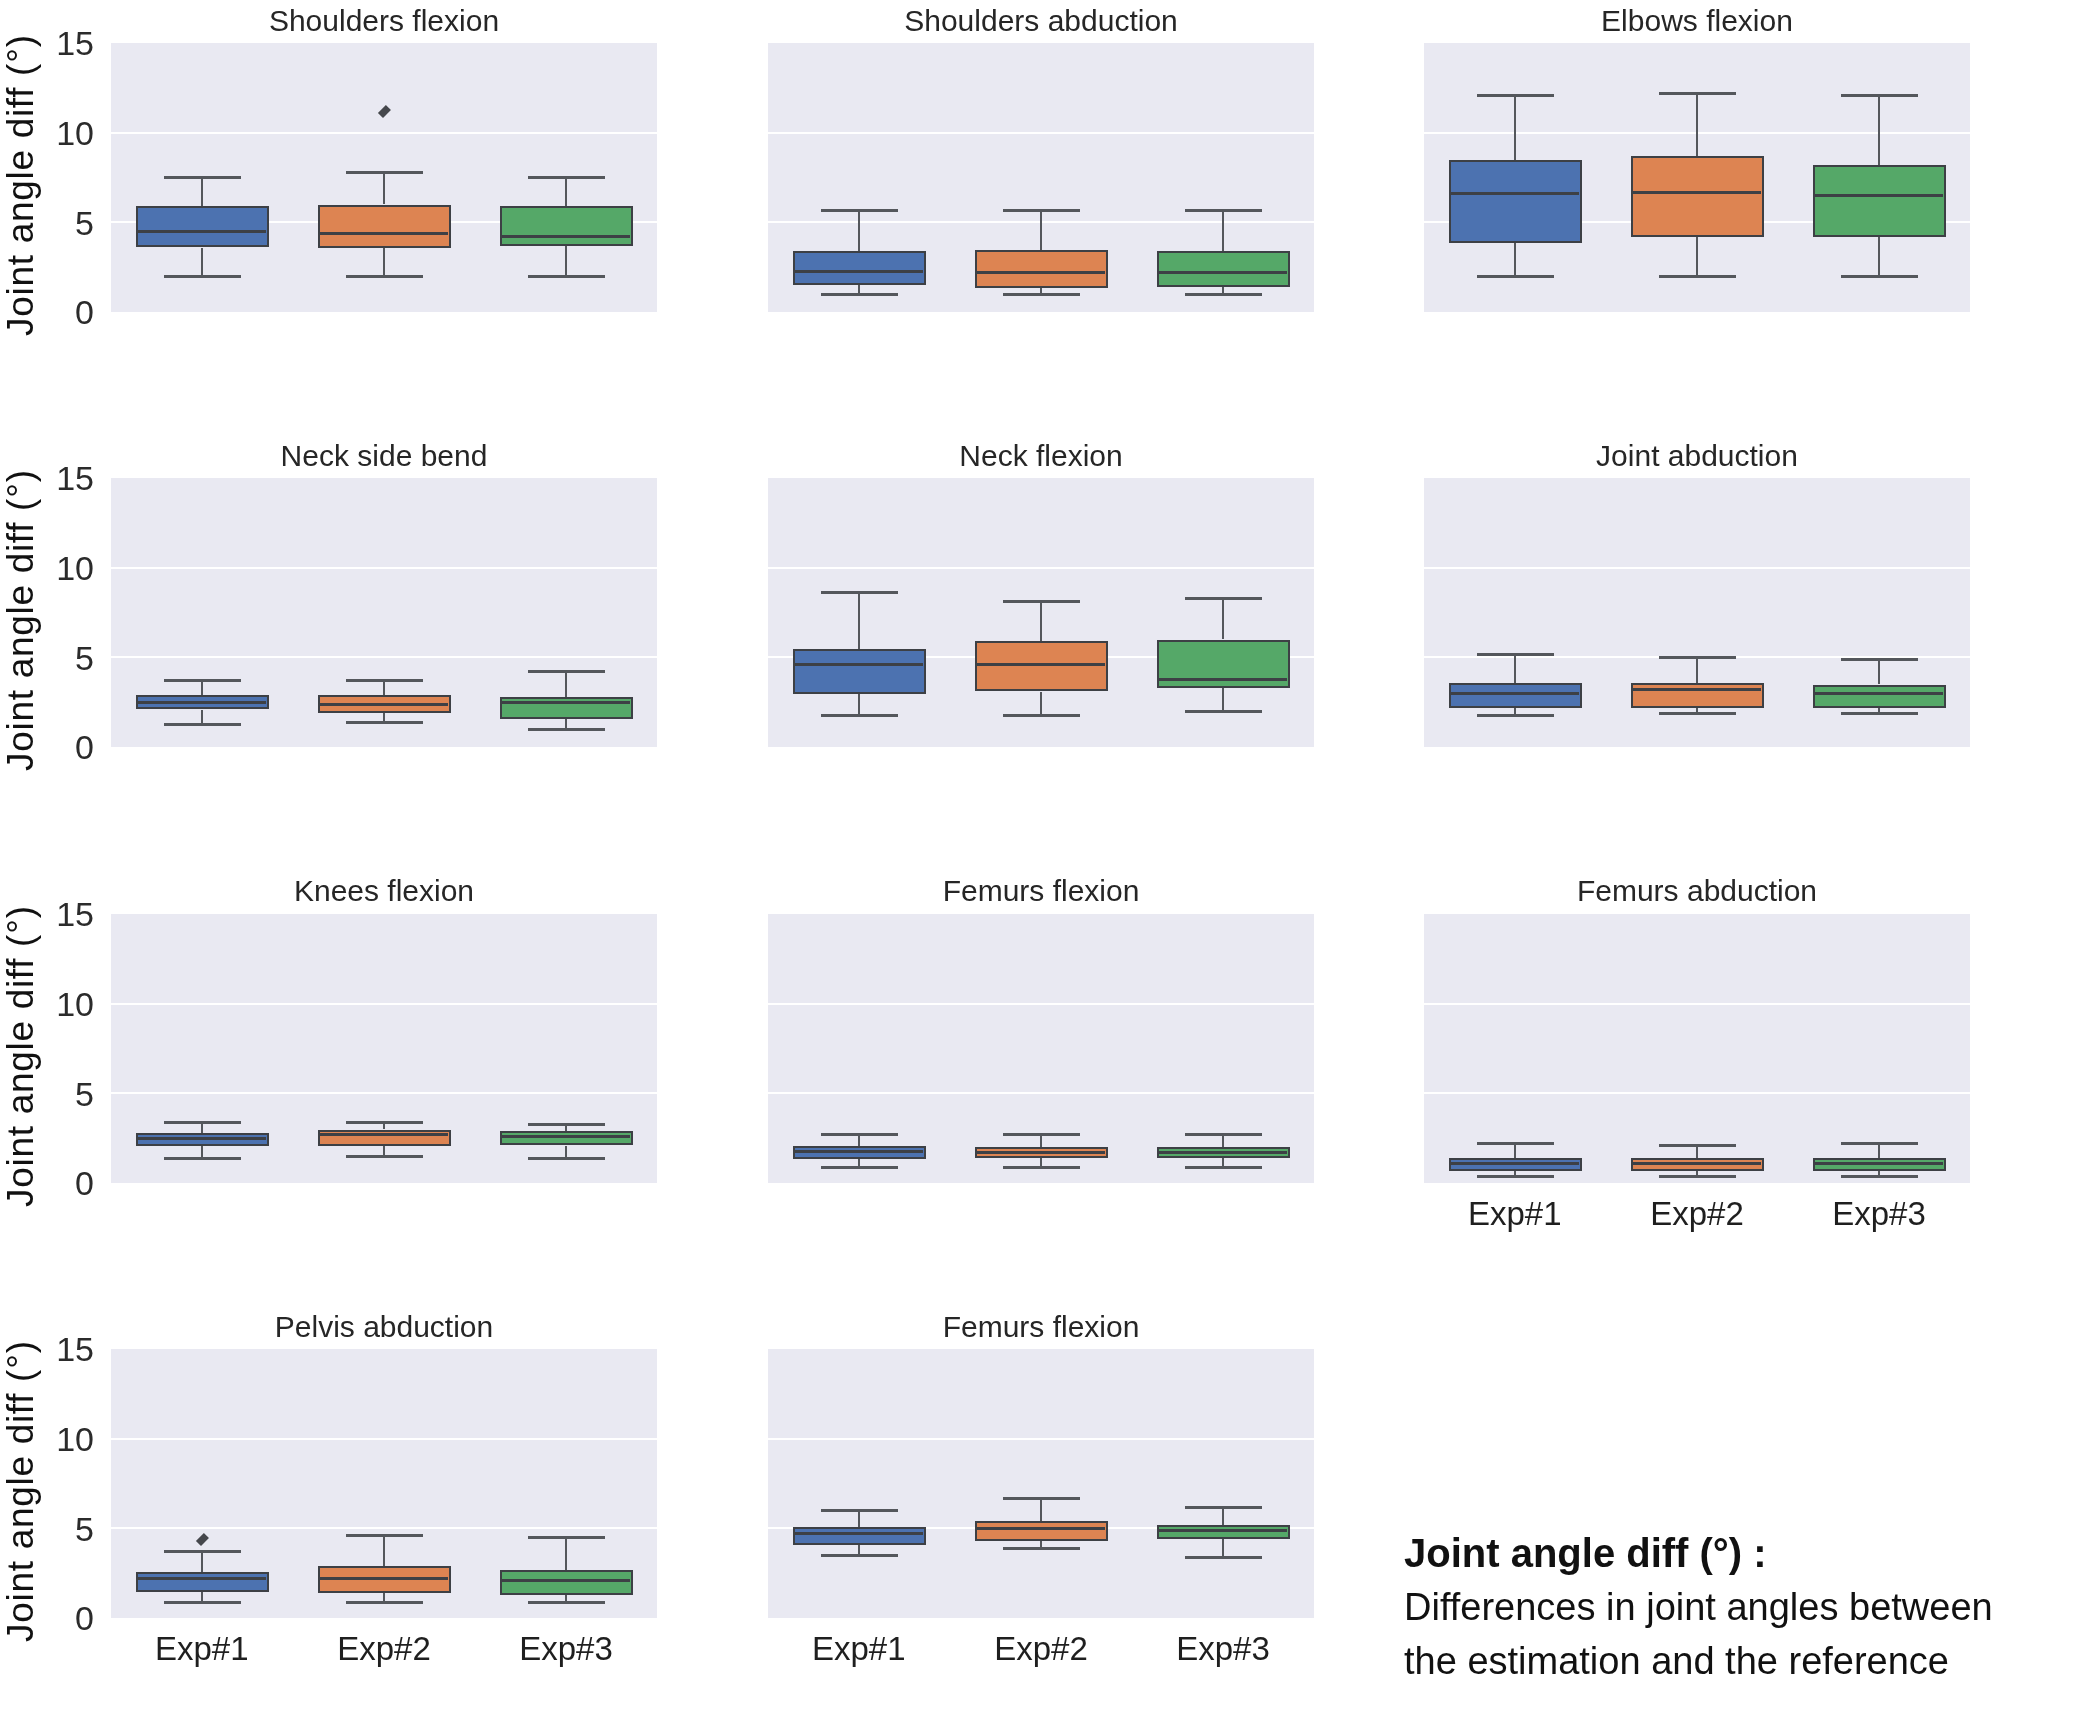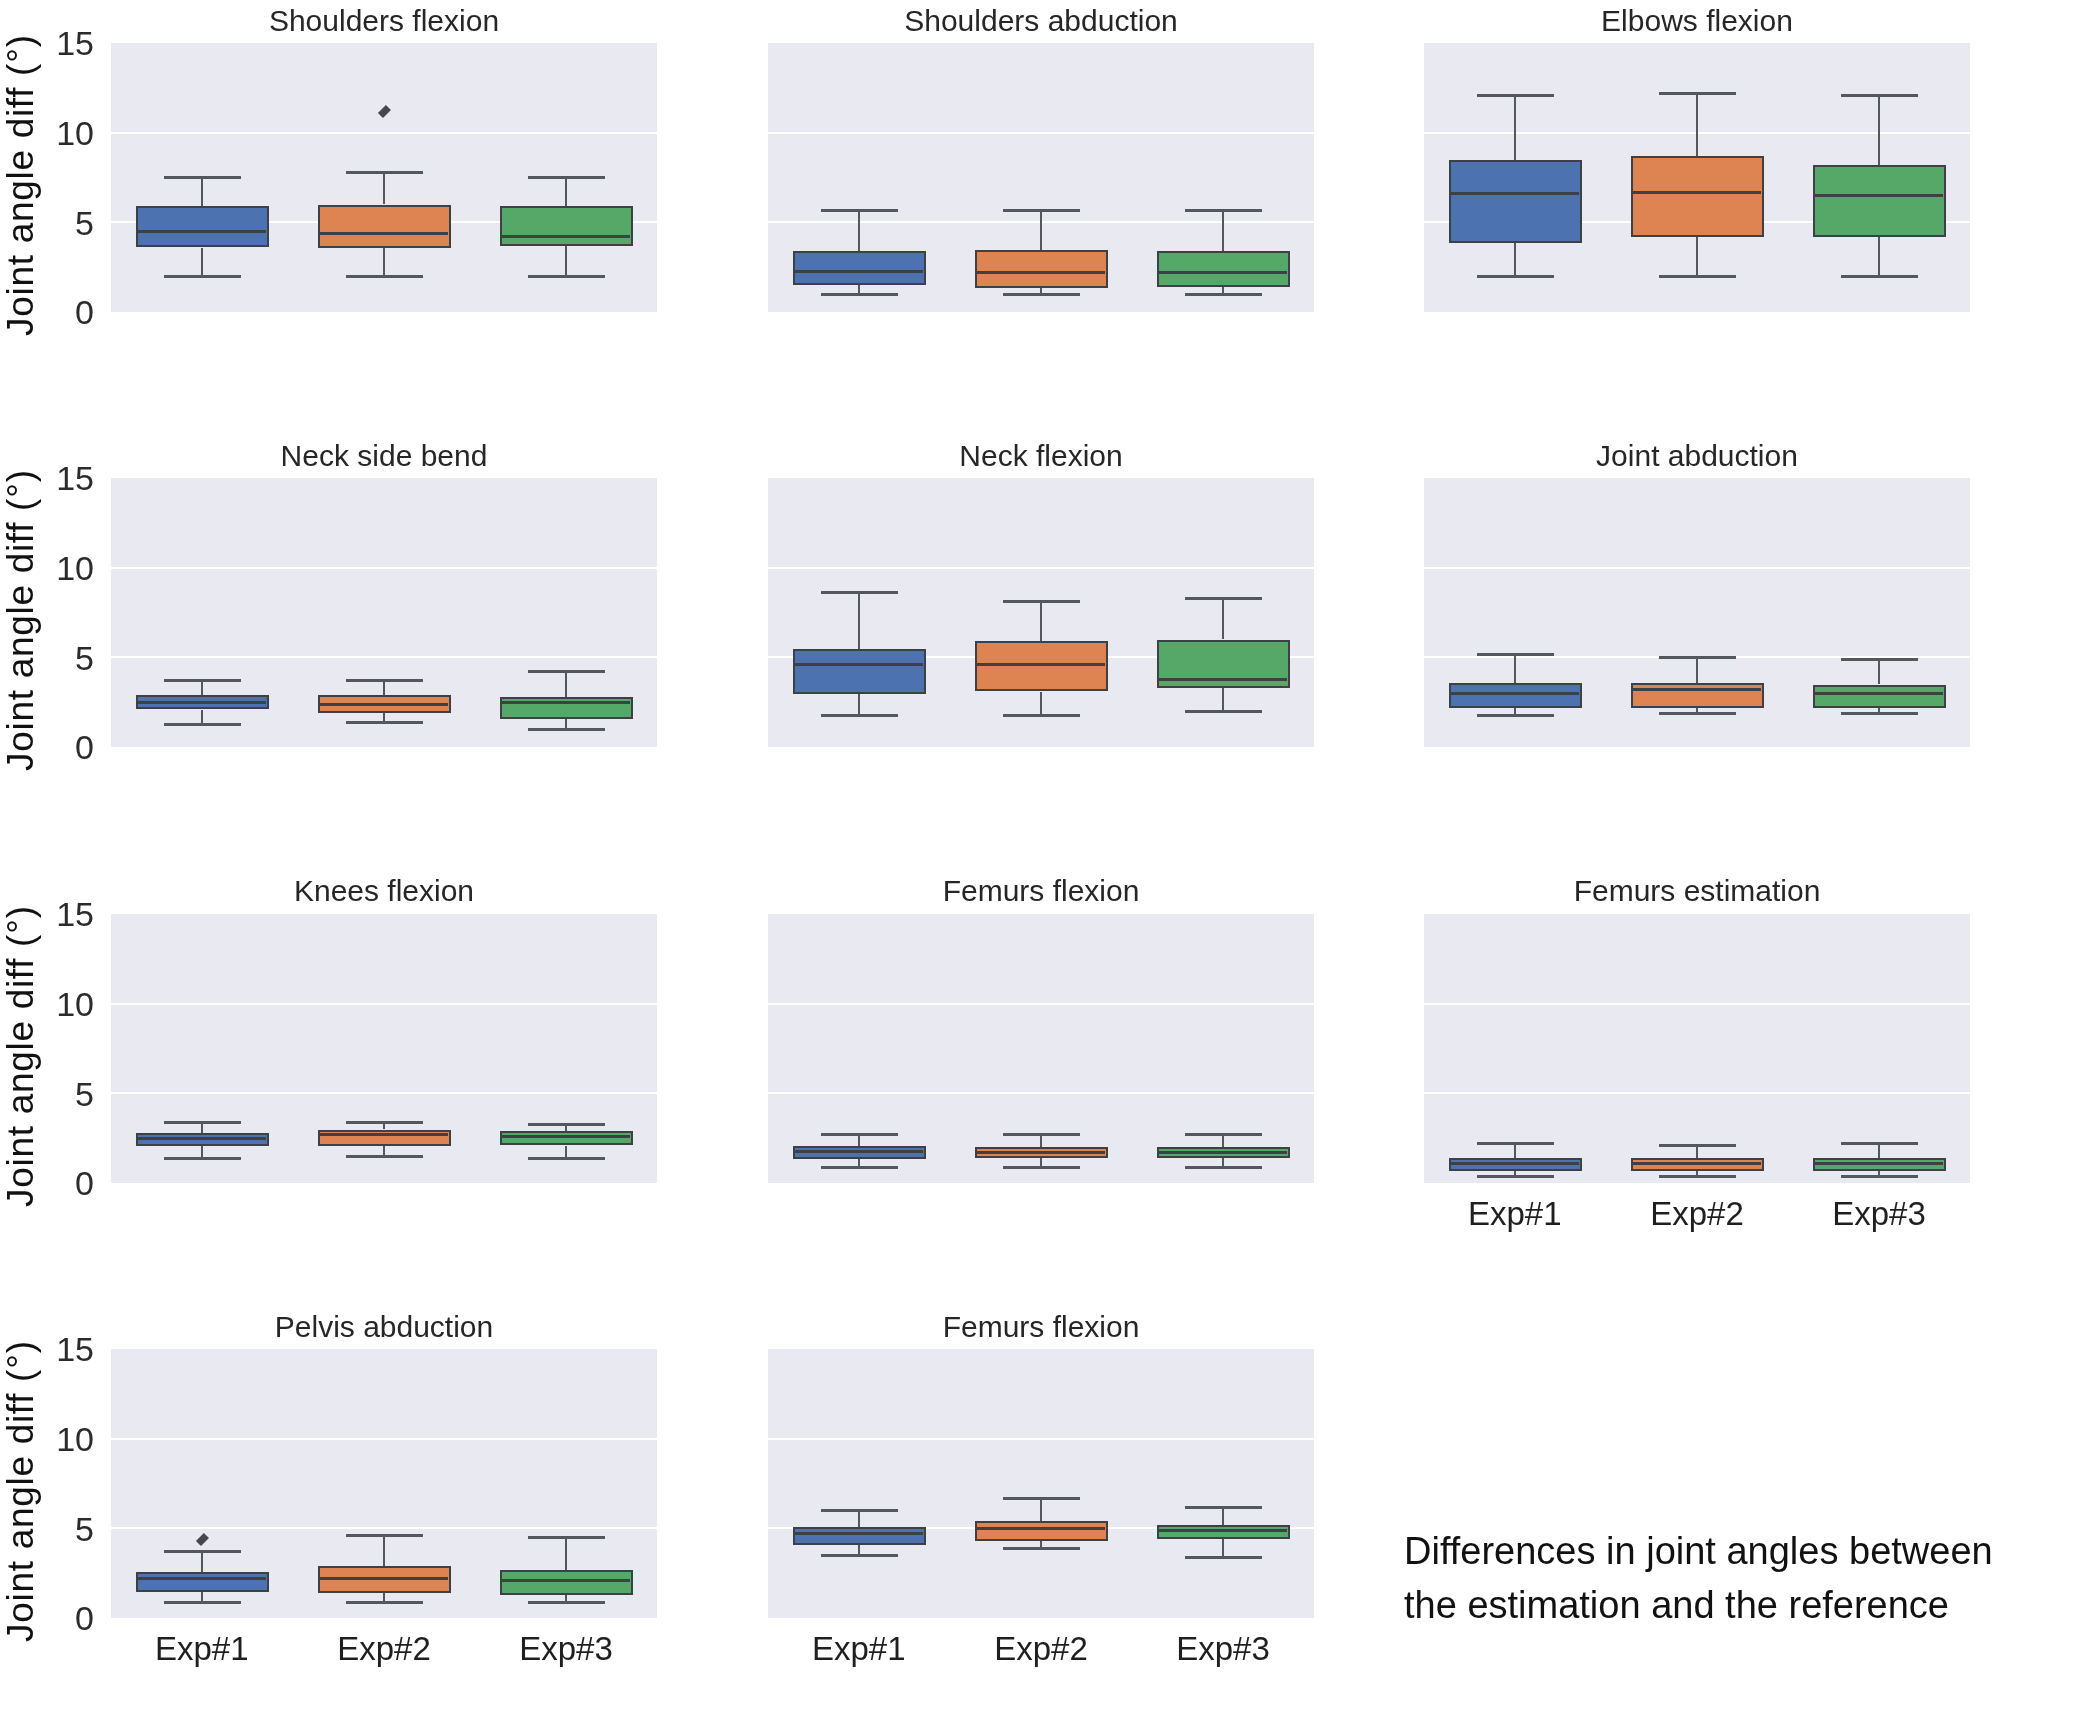--- a/index.html
+++ b/index.html
@@ -237,21 +237,21 @@
         <div class="cap" style="left: 235px; width: 77px; top: 252px;"></div>
         <div class="bbox" style="left: 207px; width: 133px; top: 233px; height: 10.8px; background: rgb(221, 132, 82);"></div>
         <div class="median" style="left: 209px; width: 128px; top: 237px;"></div>
         <div class="wline" style="left: 454px; top: 221px; height: 12.6px;"></div>
         <div class="wline" style="left: 454px; top: 244px; height: 9px;"></div>
         <div class="cap" style="left: 417px; width: 77px; top: 219px;"></div>
         <div class="cap" style="left: 417px; width: 77px; top: 252px;"></div>
         <div class="bbox" style="left: 389px; width: 133px; top: 233px; height: 10.8px; background: rgb(85, 168, 104);"></div>
         <div class="median" style="left: 391px; width: 128px; top: 237px;"></div>
       </div>
-      <div class="sp-title" style="left: 1424px; top: 872px; width: 546px;">Femurs estimation</div>
+      <div class="sp-title" style="left: 1424px; top: 872px; width: 546px;">Femurs abduction</div>
       <div class="panel" style="left: 1424px; top: 914px; width: 546px; height: 269px; background: rgb(233, 233, 242);">
         <div class="gridline" style="top: 178px;"></div>
         <div class="gridline" style="top: 89px;"></div>
         <div class="wline" style="left: 90px; top: 230px; height: 14.4px;"></div>
         <div class="wline" style="left: 90px; top: 257px; height: 5.4px;"></div>
         <div class="cap" style="left: 53px; width: 77px; top: 228px;"></div>
         <div class="cap" style="left: 53px; width: 77px; top: 261px;"></div>
         <div class="bbox" style="left: 24.6px; width: 133px; top: 244px; height: 12.6px; background: rgb(76, 114, 176);"></div>
         <div class="median" style="left: 27px; width: 128px; top: 248px;"></div>
         <div class="wline" style="left: 272px; top: 232px; height: 12.6px;"></div>
@@ -330,17 +330,18 @@
         <div class="bbox" style="left: 389px; width: 133px; top: 176px; height: 14.4px; background: rgb(85, 168, 104);"></div>
         <div class="median" style="left: 391px; width: 128px; top: 180px;"></div>
       </div>
       <div style="position: absolute; left: 768px; top: 1630px; width: 546px; height: 44px;">
         <div class="xtick" style="left: 9.8px;">Exp#1</div>
         <div class="xtick" style="left: 192px;">Exp#2</div>
         <div class="xtick" style="left: 374px;">Exp#3</div>
       </div>
     </div>
   <div class="annotation">
+    <div class="ann-term">Joint angle diff (°) :</div>
     <div class="ann-def">Differences in joint angles between</div>
     <div class="ann-def">the estimation and the reference</div>
   </div>
 </div>
 
 
 </body></html>

